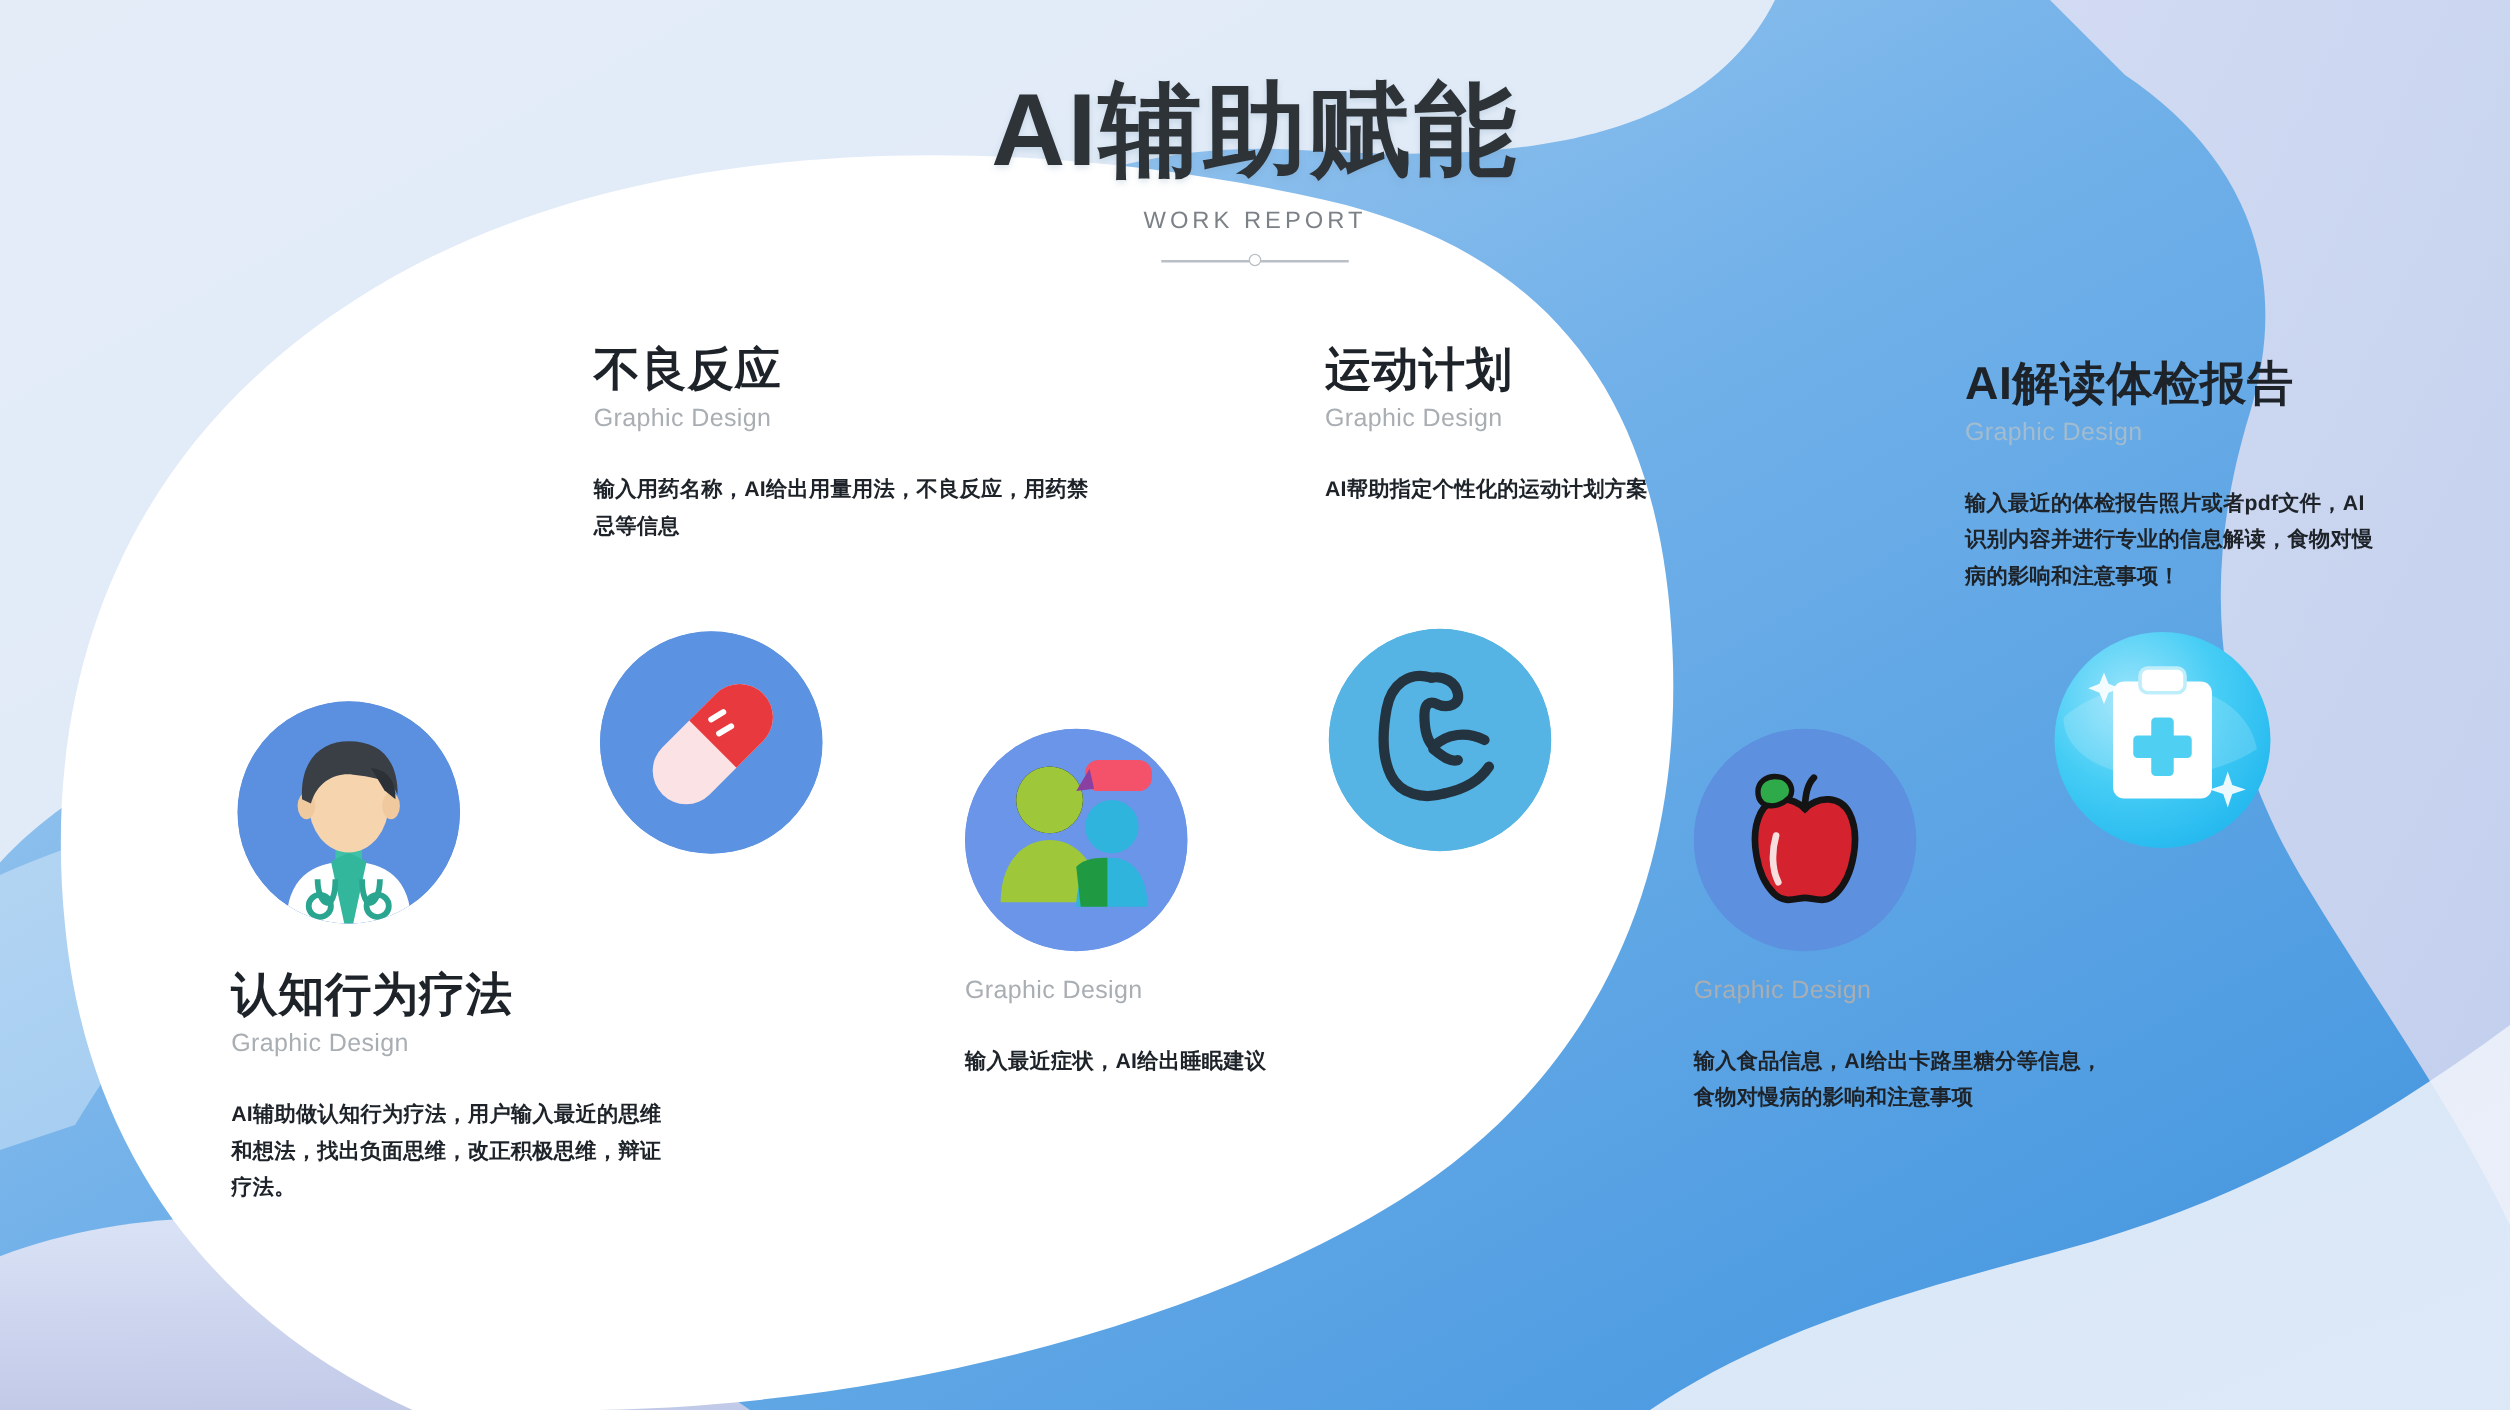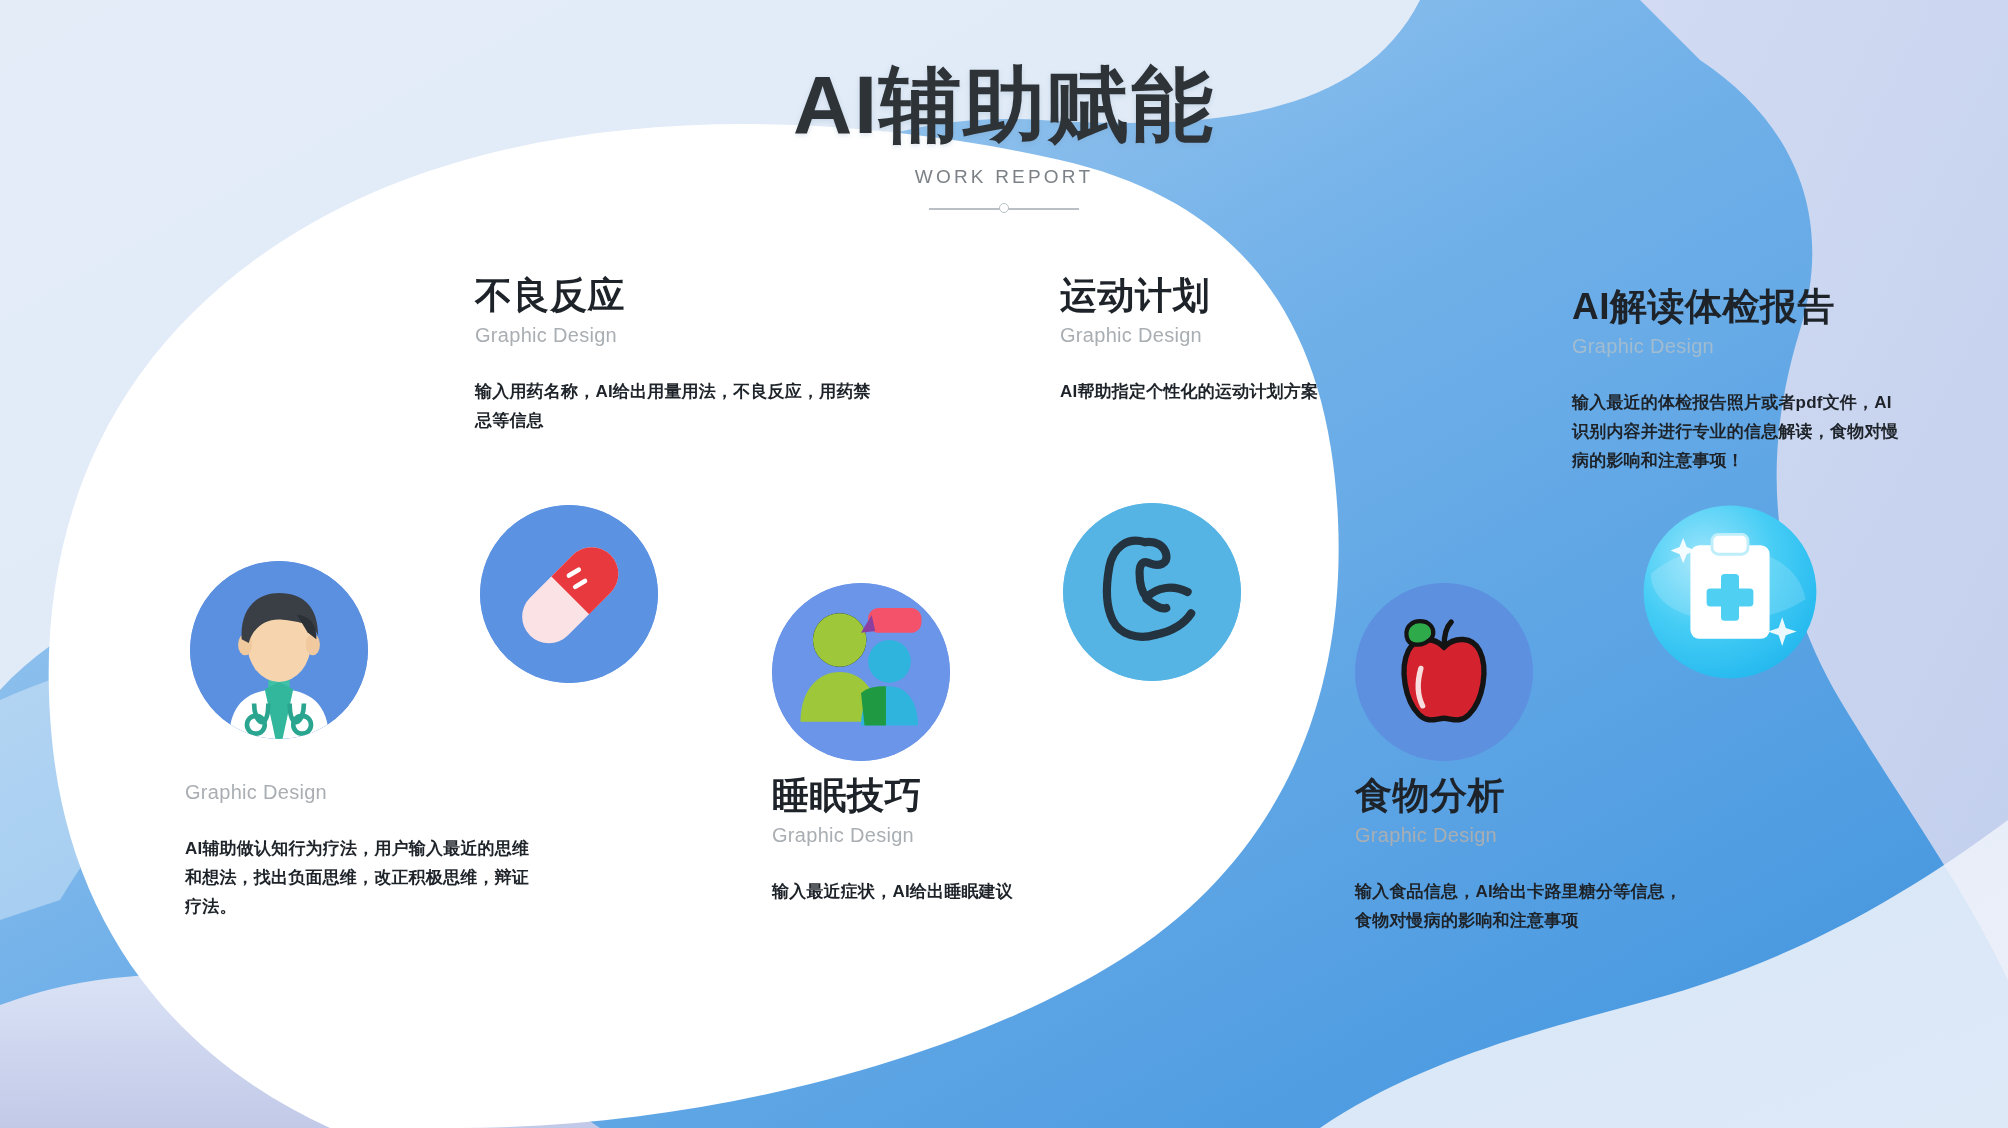--- a/index.html
+++ b/index.html
@@ -281,29 +281,28 @@
     <div class="f-desc">AI帮助指定个性化的运动计划方案</div>
   </div>
 
   <div class="feature" id="feat-report">
     <h2 class="f-title">AI解读体检报告</h2>
     <div class="f-sub faded">Graphic Design</div>
     <div class="f-desc">输入最近的体检报告照片或者pdf文件，AI识别内容并进行专业的信息解读，食物对慢病的影响和注意事项！</div>
   </div>
 
   <div class="feature" id="feat-cbt">
+    <h2 class="f-title">认知行为疗法</h2>
     <div class="f-sub">Graphic Design</div>
     <div class="f-desc">AI辅助做认知行为疗法，用户输入最近的思维和想法，找出负面思维，改正积极思维，辩证疗法。</div>
   </div>
 
   <div class="feature" id="feat-sleep">
-    <h2 class="f-title">睡眠技巧</h2>
     <div class="f-sub">Graphic Design</div>
     <div class="f-desc">输入最近症状，AI给出睡眠建议</div>
   </div>
 
   <div class="feature" id="feat-food">
-    <h2 class="f-title">食物分析</h2>
     <div class="f-sub">Graphic Design</div>
     <div class="f-desc">输入食品信息，AI给出卡路里糖分等信息，食物对慢病的影响和注意事项</div>
   </div>
 
 </div>
 
 </body></html>

